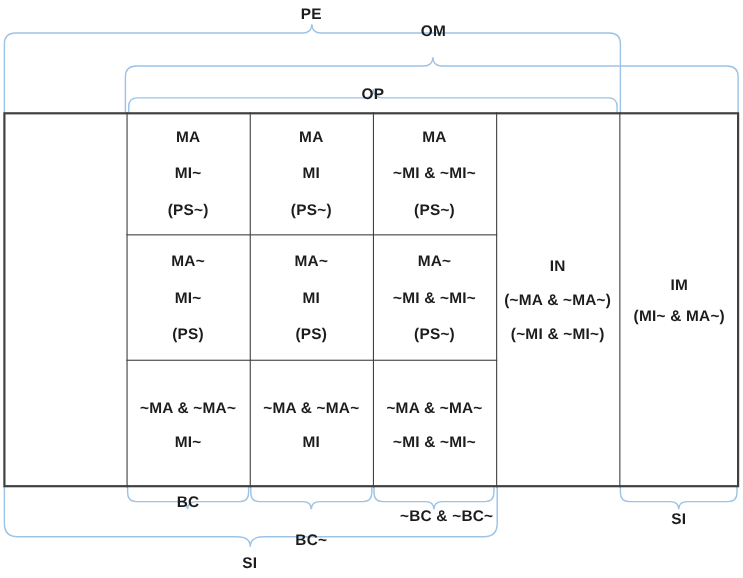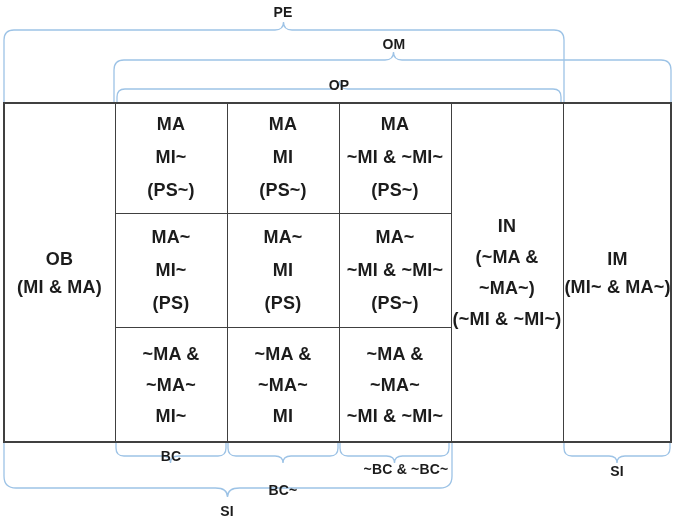--- a/index.html
+++ b/index.html
@@ -22,21 +22,21 @@
   }
   .frame{
     position:absolute;left:3px;top:102px;width:669px;height:341px;
     border:2px solid var(--border);box-sizing:border-box;
   }
   .vline{position:absolute;top:102px;height:341px;width:1.4px;background:var(--border);}
   .hline{position:absolute;left:115px;width:337px;height:1.3px;background:var(--border);}
   .cell{
     position:absolute;display:flex;flex-direction:column;
     align-items:center;justify-content:center;text-align:center;
-    font-weight:bold;font-size:18px;letter-spacing:0.2px;
+    font-weight:bold;font-size:14px;letter-spacing:0.2px;
   }
   .cell span{display:block;}
   .lh33 span{line-height:33px;}
   .lh31 span{line-height:31px;}
   .lh28 span{line-height:28px;}
 </style>
 </head>
 <body>
 
 <div class="stage">
@@ -46,41 +46,37 @@
     <path d="M 114 102 L 114 70 Q 114 60 124 60 L 385 60 Q 393.5 60 393.5 52 Q 393.5 60 402 60 L 661 60 Q 671 60 671 70 L 671 102"></path>
     <path d="M 117 102 L 117 97 Q 117 89 125 89 L 331.5 89 Q 339.5 89 339.5 81 Q 339.5 89 347.5 89 L 553 89 Q 561 89 561 97 L 561 102"></path>
     <path d="M 116 443 L 116 448 Q 116 456 124 456 L 162.5 456 Q 170.5 456 170.5 463 Q 170.5 456 178.5 456 L 218 456 Q 226 456 226 448 L 226 443"></path>
     <path d="M 228 443 L 228 448 Q 228 456 236 456 L 275 456 Q 283 456 283 463 Q 283 456 291 456 L 330 456 Q 338 456 338 448 L 338 443"></path>
     <path d="M 340 443 L 340 448 Q 340 456 348 456 L 386.5 456 Q 394.5 456 394.5 463 Q 394.5 456 402.5 456 L 441 456 Q 449 456 449 448 L 449 443"></path>
     <path d="M 564 443 L 564 448 Q 564 456 572 456 L 609 456 Q 617 456 617 463 Q 617 456 625 456 L 662 456 Q 670 456 670 448 L 670 443"></path>
     <path d="M 4 443 L 4 476 Q 4 488 16 488 L 215.5 488 Q 227.5 488 227.5 497 Q 227.5 488 239.5 488 L 440 488 Q 452 488 452 476 L 452 443"></path>
   </svg>
 
   <div class="blabel" style="left:283px;top:12px;">PE</div>
-  <div class="blabel" style="left:394px;top:44px;">OM</div>
+  <div class="blabel" style="left:394px;top:28px;">OM</div>
   <div class="blabel" style="left:339px;top:85px;">OP</div>
   <div class="blabel" style="left:171px;top:456px;">BC</div>
   <div class="blabel" style="left:283px;top:490px;">BC~</div>
   <div class="blabel" style="left:406px;top:469px;">~BC &amp; ~BC~</div>
   <div class="blabel" style="left:617px;top:471px;">SI</div>
   <div class="blabel" style="left:227px;top:511px;">SI</div>
 
   <div class="frame"></div>
   <div class="vline" style="left:115px;"></div>
   <div class="vline" style="left:227px;"></div>
   <div class="vline" style="left:339px;"></div>
   <div class="vline" style="left:451px;"></div>
   <div class="vline" style="left:563px;"></div>
   <div class="hline" style="top:213px;"></div>
   <div class="hline" style="top:327px;"></div>
 
-  <div class="cell lh28" style="left:5px;top:102px;width:109px;height:341px;">
-    <span>OB</span>
-    <span>(MI &amp; MA)</span>
-  </div>
   <div class="cell lh28" style="left:564px;top:102px;width:107px;height:341px;">
     <span>IM</span>
     <span>(MI~ &amp; MA~)</span>
   </div>
   <div class="cell lh31" style="left:452px;top:102px;width:110px;height:341px;">
     <span>IN</span>
     <span>(~MA &amp; ~MA~)</span>
     <span>(~MI &amp; ~MI~)</span>
   </div>
 

